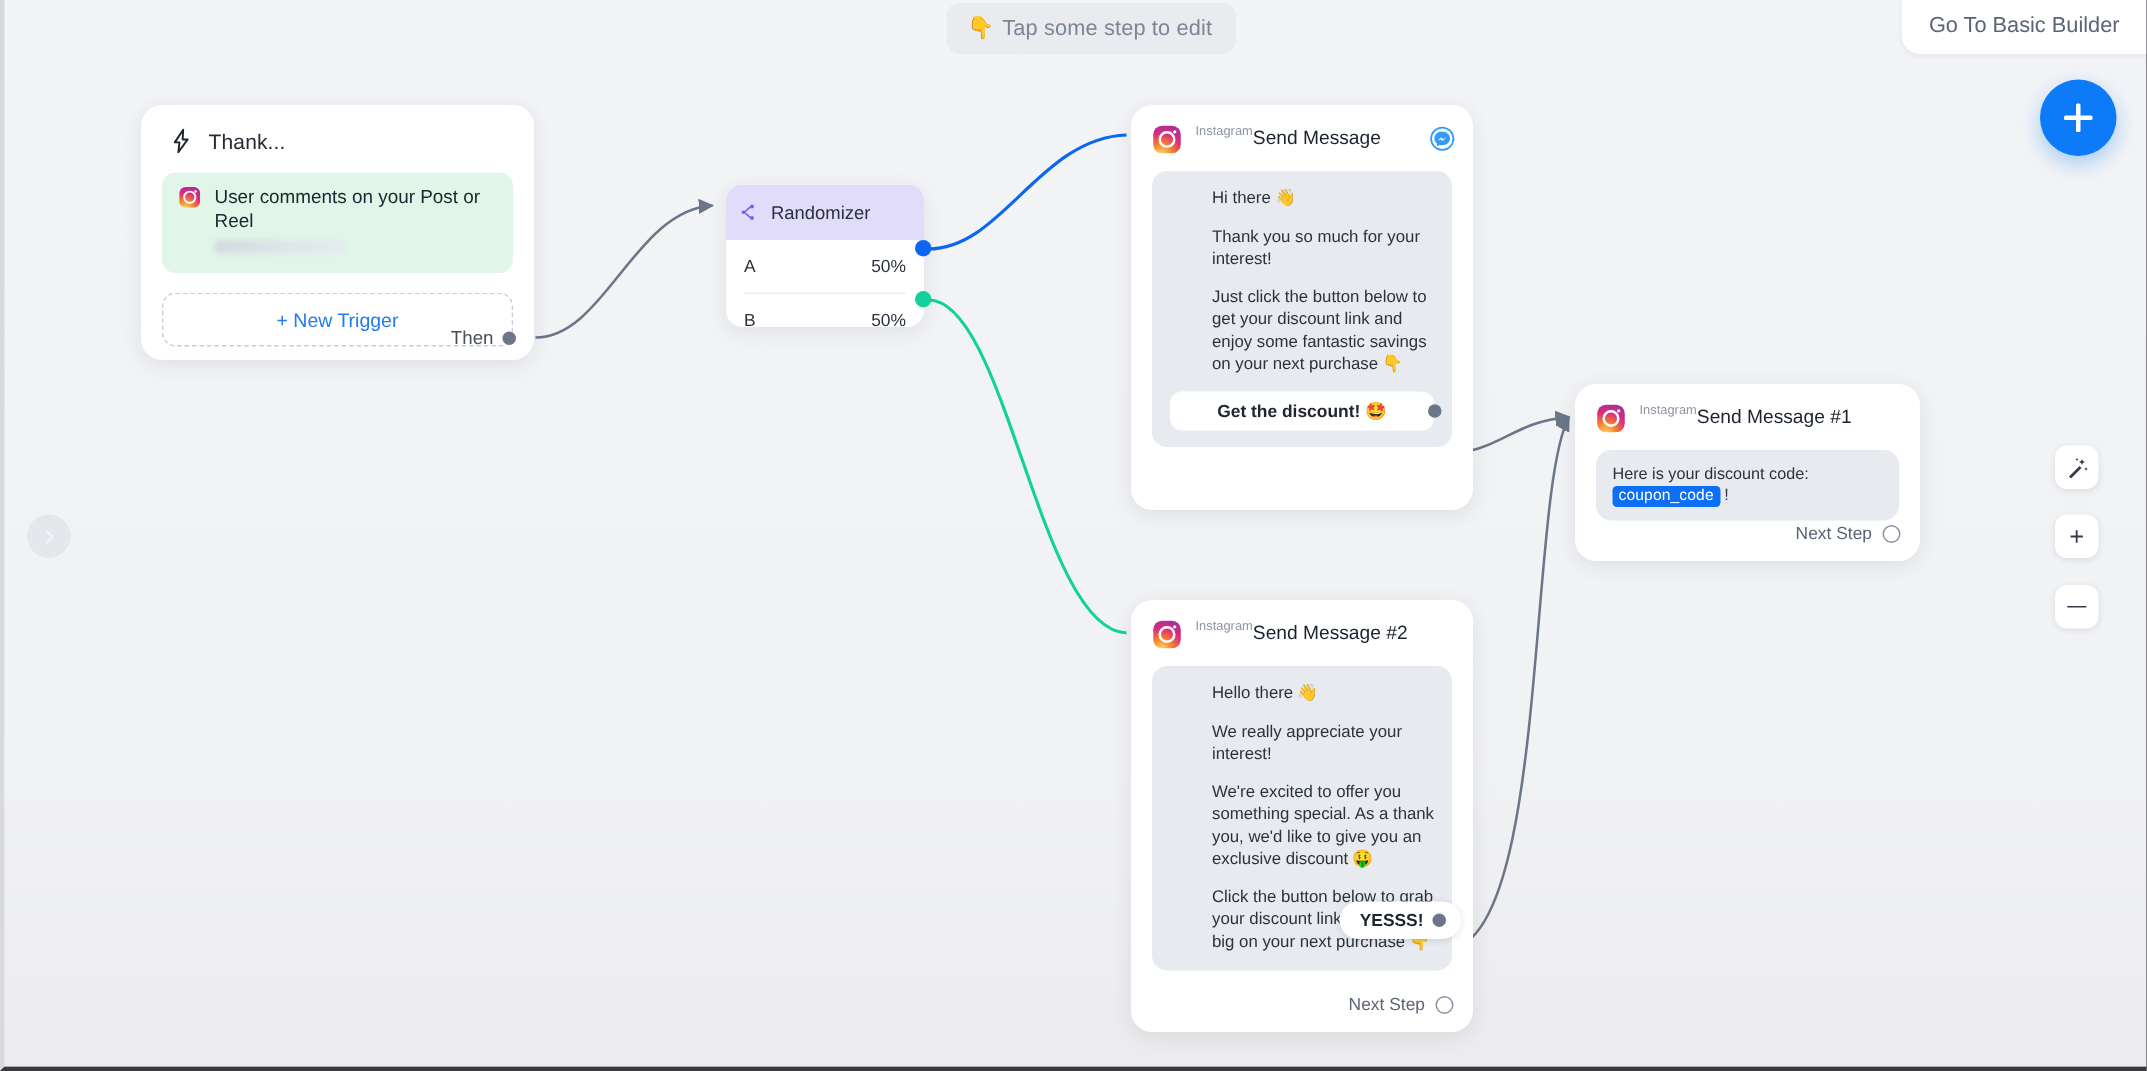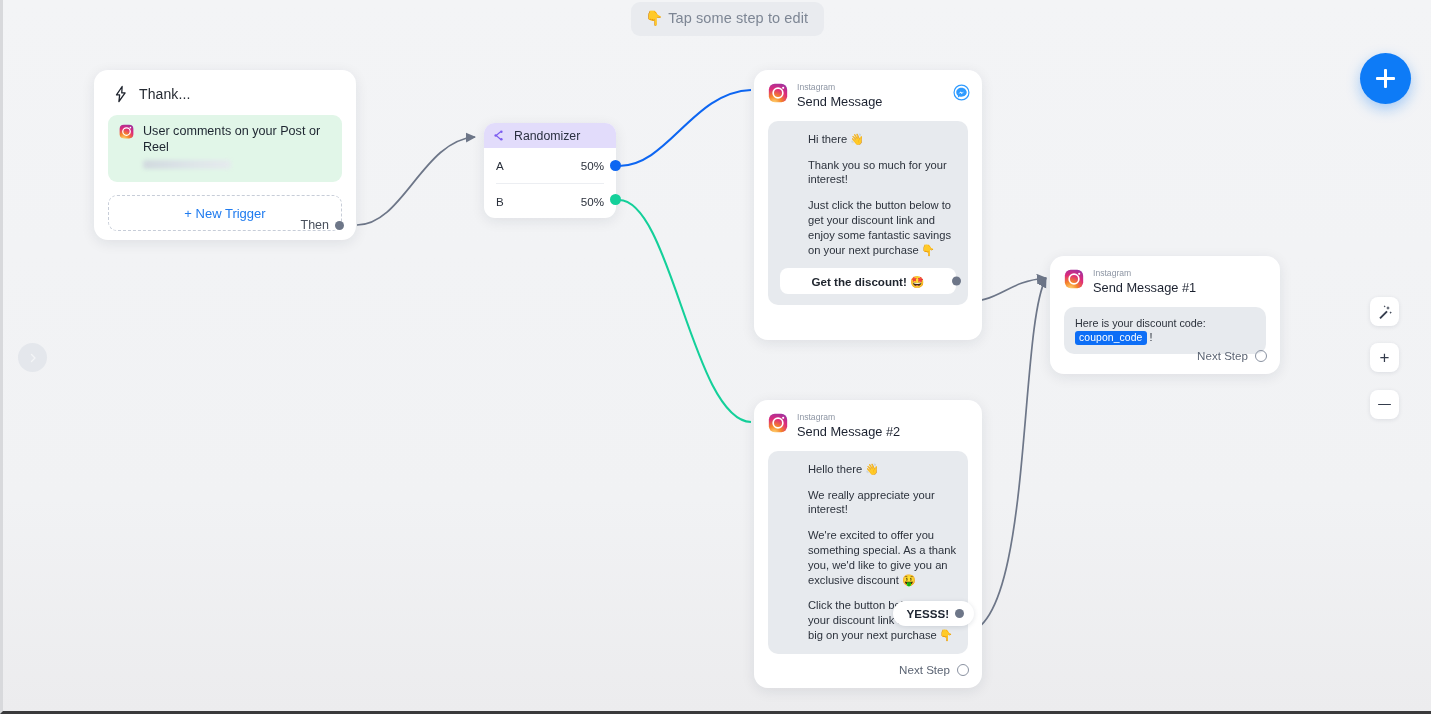--- a/index.html
+++ b/index.html
@@ -103,38 +103,38 @@
     display:flex; align-items:center; justify-content:center;
     color:#1f7bef; font-size: 13px;
   }
   .then-row { position:absolute; right: 12px; bottom: 8px; display:flex; align-items:center; gap:6px;}
   .then-row .then-label { font-size: 12.5px; color:#49505c; }
   .dot { width: 9px; height: 9px; border-radius:50%; background:#6d7688; }
 
   
   .rand-card { left: 481px; top: 123px; width: 132px; height: 95px; border-radius: 11px; overflow:hidden;}
   .rand-head {
-    height: 25px; background:#e2dcfb; display:flex; align-items:center; gap:7px;
+    height: 37px; background:#e2dcfb; display:flex; align-items:center; gap:7px;
     padding-left: 10px;
   }
   .rand-head .title { font-size: 12.3px; color:#2a3040; }
   .rand-row { height: 35px; display:flex; align-items:center; justify-content:space-between; padding: 0 12px; }
   .rand-row .k { font-size: 11.6px; color:#2b313c; }
   .rand-row .v { font-size: 11.6px; color:#2b313c; }
   .rand-sep { height:1px; background:#eceef2; margin: 0 12px; }
   .port { position:absolute; width: 11px; height: 11px; border-radius:50%; }
   .port.a { left: 607px; top: 160px; background:#0d66f2; }
   .port.b { left: 607px; top: 194px; background:#14d09a; }
 
   
   .msg-card { width: 228px; }
   .msg-head { display:flex; align-items:flex-start; gap:9px; padding: 13px 14px 11px 14px; position:relative;}
   .msg-head .brand { font-size: 8.6px; color:#8e96a4; line-height:1.15; }
   .msg-head .name { font-size: 12.8px; color:#1c2230; line-height:1.25; margin-top:1px;}
-  .msg-head .headtxt { display:flex; flex-direction:column; }
+  .msg-head .headtxt { display:flex; flex-direction:row; }
   .fb-msg-icon { position:absolute; right: 12px; top: 14px; }
 
   .bubble {
     margin: 0 14px; background:#e7eaee; border-radius: 10px;
     padding: 11px 12px 11px 12px;
     font-size: 11.2px; color:#2c323c; line-height: 1.32;
   }
   .bubble p { margin: 0 0 11px 0; padding-left: 28px; }
   .bubble p:last-child { margin-bottom: 0; }
 
@@ -189,20 +189,23 @@
     <path d="M616,200 C 668,200 690,420 748,422" fill="none" stroke="#14d09a" stroke-width="2.1"></path>
 
     <path d="M952,303 C 1000,303 1000,282 1043,278" fill="none" stroke="#6d7688" stroke-width="1.7" marker-end="url(#arrowGrey)"></path>
 
     <path d="M961,633 C 1030,632 1015,330 1043,278" fill="none" stroke="#6d7688" stroke-width="1.7" marker-end="url(#arrowGrey)"></path>
   </svg>
 
   <div class="topbar">
     <div class="tap-pill">
       <span class="emoji">👇</span><span>Tap some step to edit</span>
+    </div>
+    <div class="basic-builder">
+      <span>Go To Basic Builder</span>
     </div>
   </div>
 
   <div class="fab">
     <span class="plus"></span>
   </div>
 
   <div class="ctrl wand">
     <svg width="16" height="16" viewBox="0 0 24 24">
       <path d="M3.5 20.5 L14 10 L16 12 L5.5 22.5 Z" fill="#343c4c"></path>

